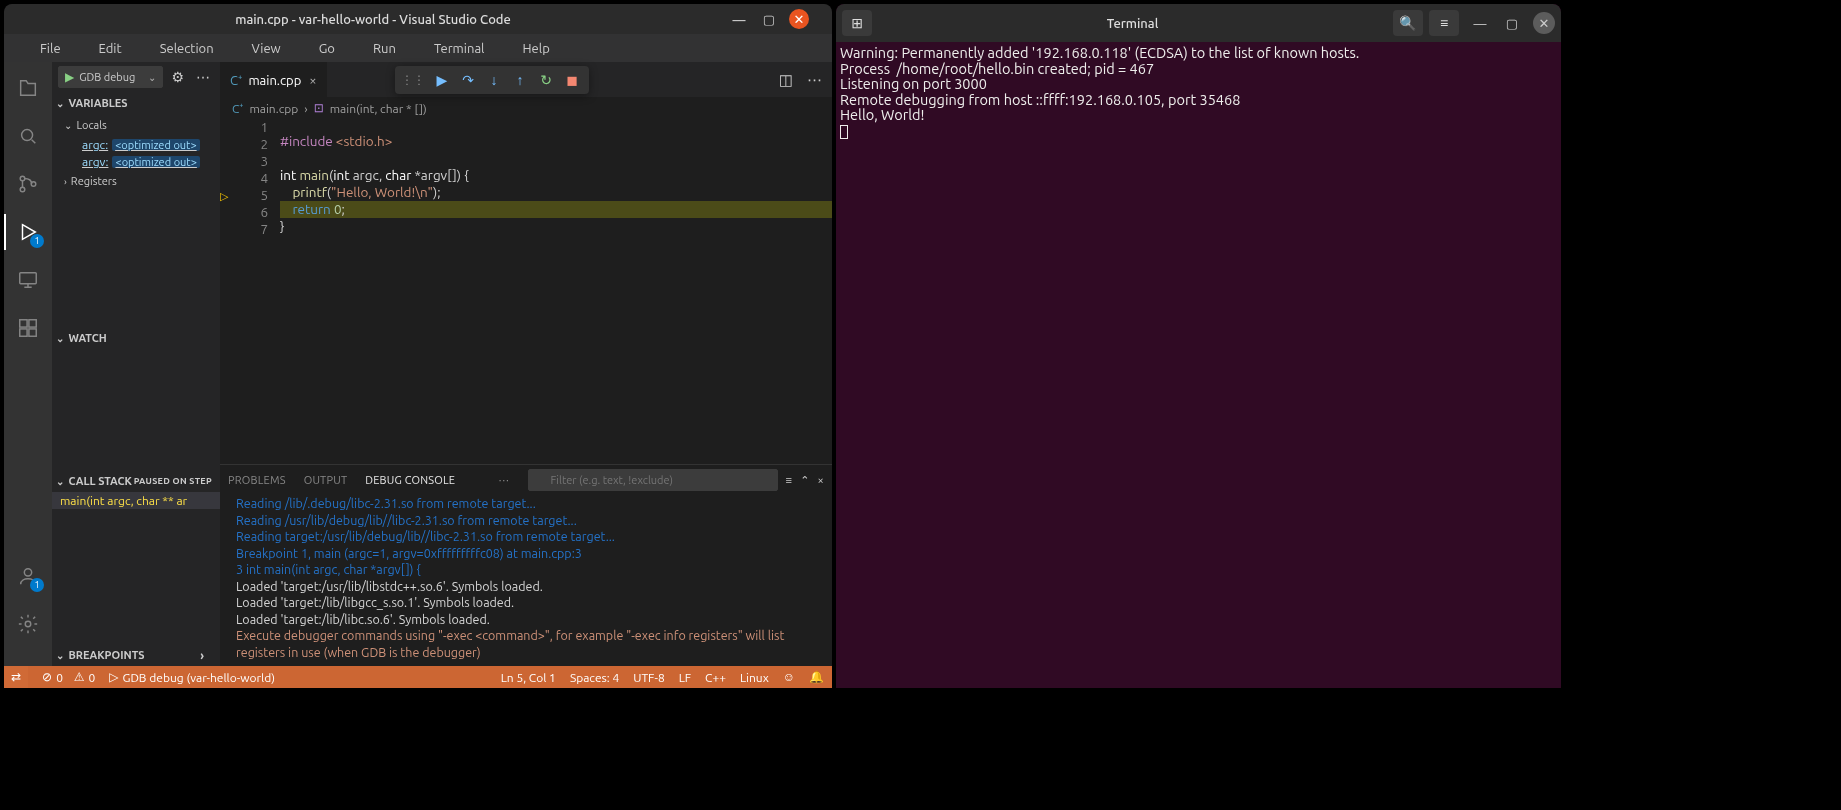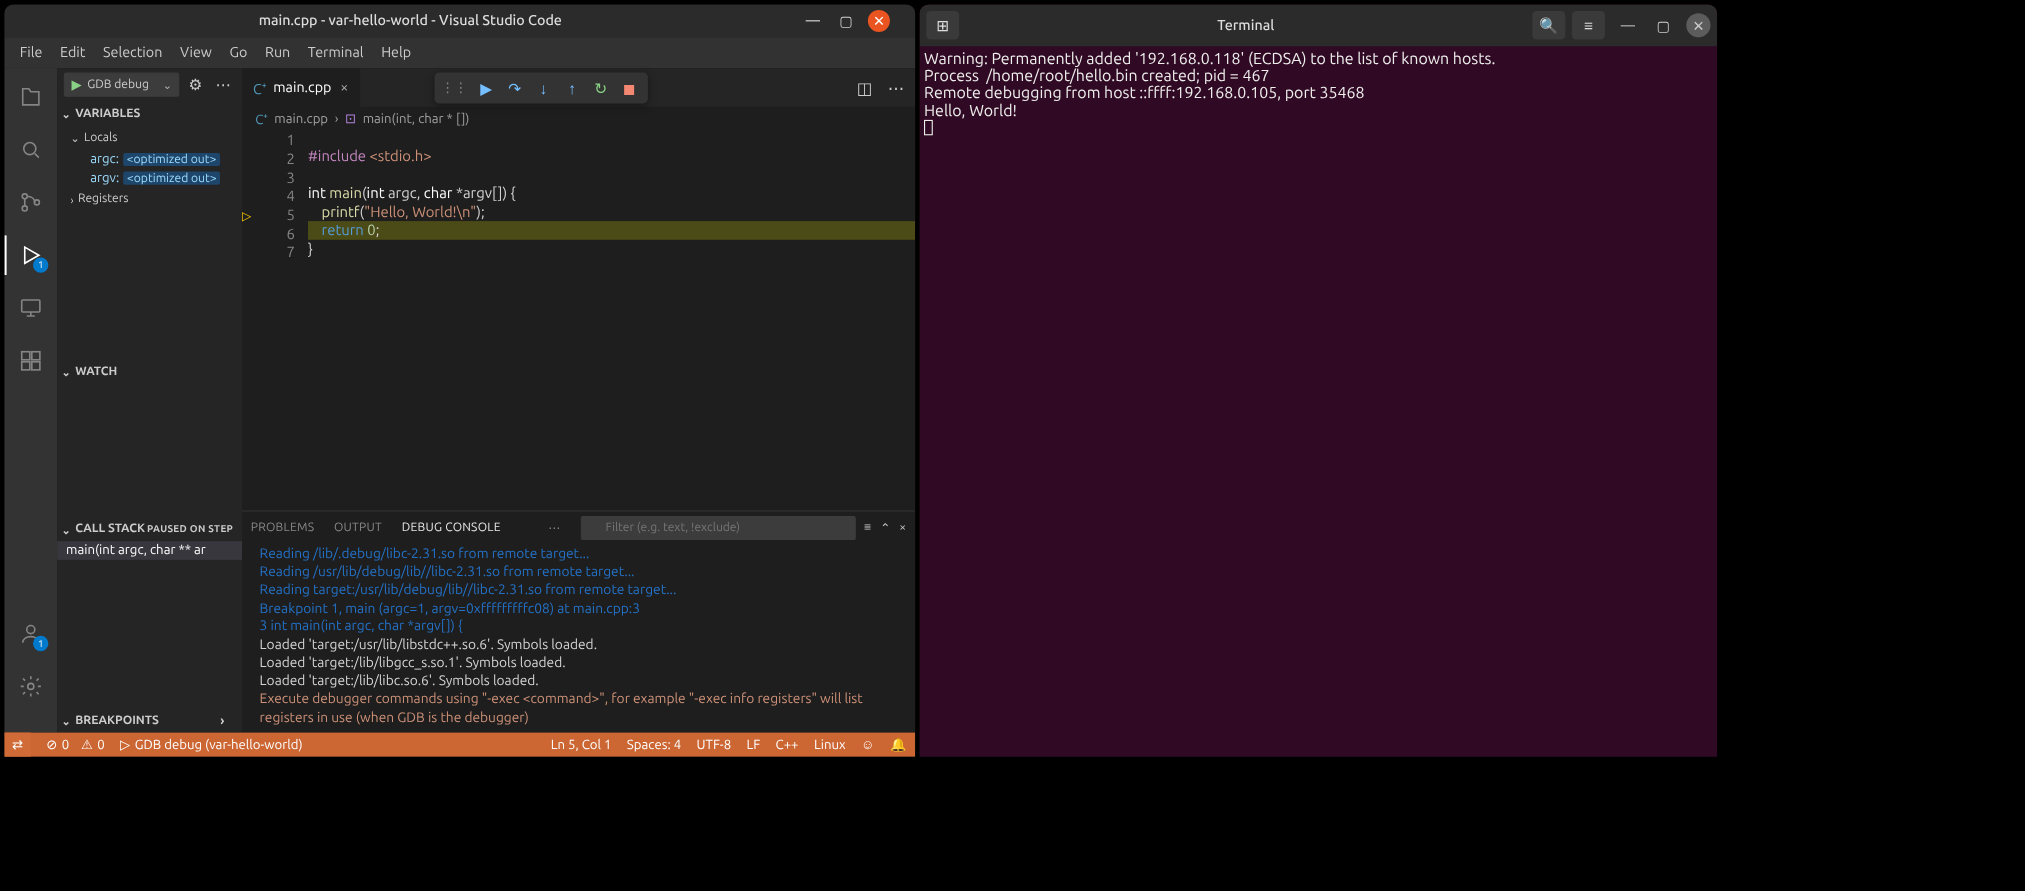--- a/index.html
+++ b/index.html
@@ -8,46 +8,46 @@
 
   
   .vscode { width:828px; height:684px; margin-top:4px; margin-left:4px; background:#1e1e1e; display:flex; flex-direction:column; border-radius:8px 8px 0 0; overflow:hidden; }
 
   .tb { height:30px; background:#2b2b2b; display:flex; align-items:center; padding:0 23px; color:#ddd; font-size:13px; border-radius:8px 8px 0 0; font-weight:500; }
   .tb-title { flex:1; text-align:center; white-space:nowrap; overflow:hidden; text-overflow:ellipsis; }
   .tb-btn { width:20px; height:20px; border-radius:10px; margin-left:10px; display:flex; align-items:center; justify-content:center; font-size:13px; cursor:pointer; color:#ccc; }
   .tb-btn.close { background:#e95420; color:#fff; }
 
   .menubar { height:28px; background:#323233; display:flex; align-items:center; padding:0 6px; font-size:13px; color:#ccc; }
-  .menubar span { padding:0 8px; cursor:pointer; }
+  .menubar span { padding:0 8px; cursor:pointer;margin-left:22px; }
 
   .main { flex:1; display:flex; min-height:0; }
   .activity { width:48px; background:#333333; display:flex; flex-direction:column; align-items:center; padding-top:12px; gap:20px; }
   .activity .ico { width:28px; height:28px; display:flex; align-items:center; justify-content:center; color:#858585; cursor:pointer; position:relative; }
   .activity .ico.active { color:#fff; }
   .activity .ico.active::before { content:""; position:absolute; left:-10px; top:-4px; bottom:-4px; width:2px; background:#fff; }
   .activity .spacer { flex:1; }
   .badge { position:absolute; bottom:-2px; right:-2px; width:14px; height:14px; border-radius:50%; background:#007acc; color:#fff; font-size:9px; display:flex; align-items:center; justify-content:center; }
 
   .sidebar { width:168px; background:#252526; color:#ccc; font-size:12px; display:flex; flex-direction:column; }
   .sidebar .sec-head { height:22px; display:flex; align-items:center; padding:0 8px; font-size:11px; color:#ccc; cursor:pointer; }
   .sidebar .sec-head .chev { margin-right:4px; font-size:10px; }
   .sidebar .sec-head.sub { font-weight:600; padding-left:4px; }
   .run-head { display:flex; align-items:center; gap:4px; padding:4px 6px; }
   .run-select { flex:1; background:#3c3c3c; border:1px solid #3c3c3c; color:#ccc; font-size:11px; height:22px; display:flex; align-items:center; padding:0 6px; border-radius:2px; }
   .run-select .tri { margin-right:5px; color:#89d185; font-size:12px; }
   .run-select .dd { margin-left:auto; font-size:10px; opacity:.8; }
   .gear-small { color:#ccc; cursor:pointer; padding:0 4px; font-size:14px; }
-  .var-row { padding:2px 8px 2px 22px; display:flex; align-items:flex-end; }
+  .var-row { padding:2px 8px 2px 22px; display:flex; align-items:flex-end;text-decoration:underline; }
   .var-row.deep { padding-left:30px; }
   .var-name { color:#9cdcfe; }
   .var-val { background:#1e466b; color:#9cdcfe; border-radius:2px; padding:0 3px; margin-left:4px; font-size:11px; }
   .sidebar .grow { flex:1; }
   .cs-status { margin-left:auto; font-size:9px; color:#ccc; letter-spacing:.3px; }
-  .cs-row { padding:2px 8px; font-size:12px; color:#ffffff; background:#37373d; white-space:nowrap; overflow:hidden; text-overflow:ellipsis; cursor:pointer; }
+  .cs-row { padding:2px 8px; font-size:12px; color:#fde047; background:#37373d; white-space:nowrap; overflow:hidden; text-overflow:ellipsis; cursor:pointer; }
   .bp-head { display:flex; align-items:center; }
   .bp-head .chev-r { margin-left:auto; padding-right:8px; font-size:12px; color:#ccc; cursor:pointer; }
 
   .editor { flex:1; display:flex; flex-direction:column; min-width:0; background:#1e1e1e; }
   .tabbar { height:35px; background:#252526; display:flex; align-items:stretch; }
   .tab { background:#1e1e1e; display:flex; align-items:center; padding:0 10px; font-size:13px; color:#fff; border-right:1px solid #252526; cursor:pointer; }
   .tab .tab-icon { margin-right:6px; font-size:13px; color:#519aba; }
   .tab .x { margin-left:8px; color:#aaa; font-size:13px; cursor:pointer; }
   .tabbar-right { margin-left:auto; display:flex; align-items:center; gap:14px; padding-right:10px; color:#ccc; }
   .tabbar-right span { cursor:pointer; font-size:15px; }
@@ -360,14 +360,14 @@
 <div class="term-win">
   <div class="term-tb">
     <div class="newtab">⊞</div>
     <span class="ttl">Terminal</span>
     <div class="sqbtn">🔍</div>
     <div class="sqbtn">≡</div>
     <span class="winbtn">—</span>
     <span class="winbtn">▢</span>
     <span class="winbtn close">✕</span>
   </div>
-  <div class="term-body" id="term-body"><div>Warning: Permanently added '192.168.0.118' (ECDSA) to the list of known hosts.</div><div>Process  /home/root/hello.bin created; pid = 467</div><div>Remote debugging from host ::ffff:192.168.0.105, port 35468</div><div>Hello, World!</div><div><span class="cursor"></span></div></div>
+  <div class="term-body" id="term-body"><div>Warning: Permanently added '192.168.0.118' (ECDSA) to the list of known hosts.</div><div>Process  /home/root/hello.bin created; pid = 467</div><div>Listening on port 3000</div><div>Remote debugging from host ::ffff:192.168.0.105, port 35468</div><div>Hello, World!</div><div><span class="cursor"></span></div></div>
 </div>
 
 </body></html>

